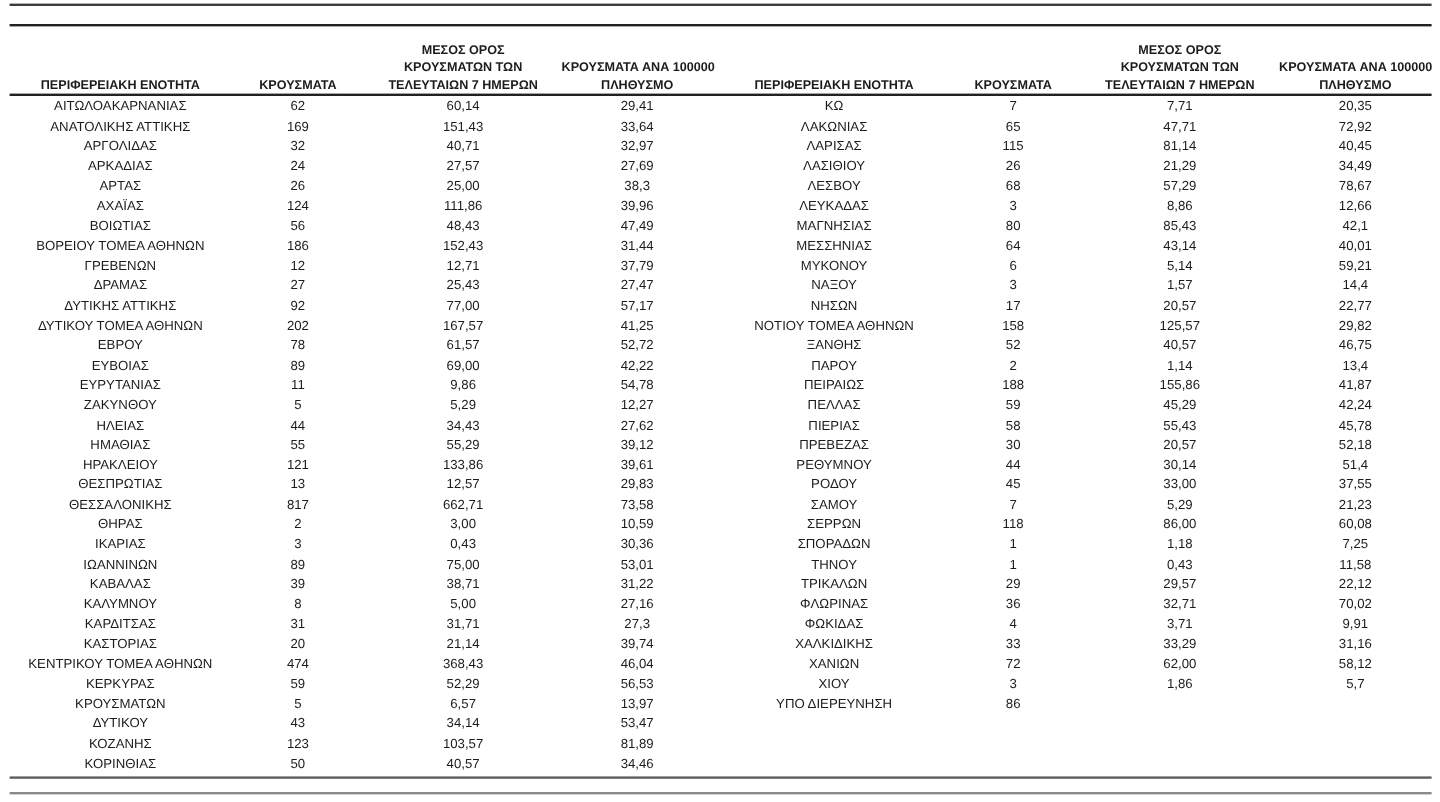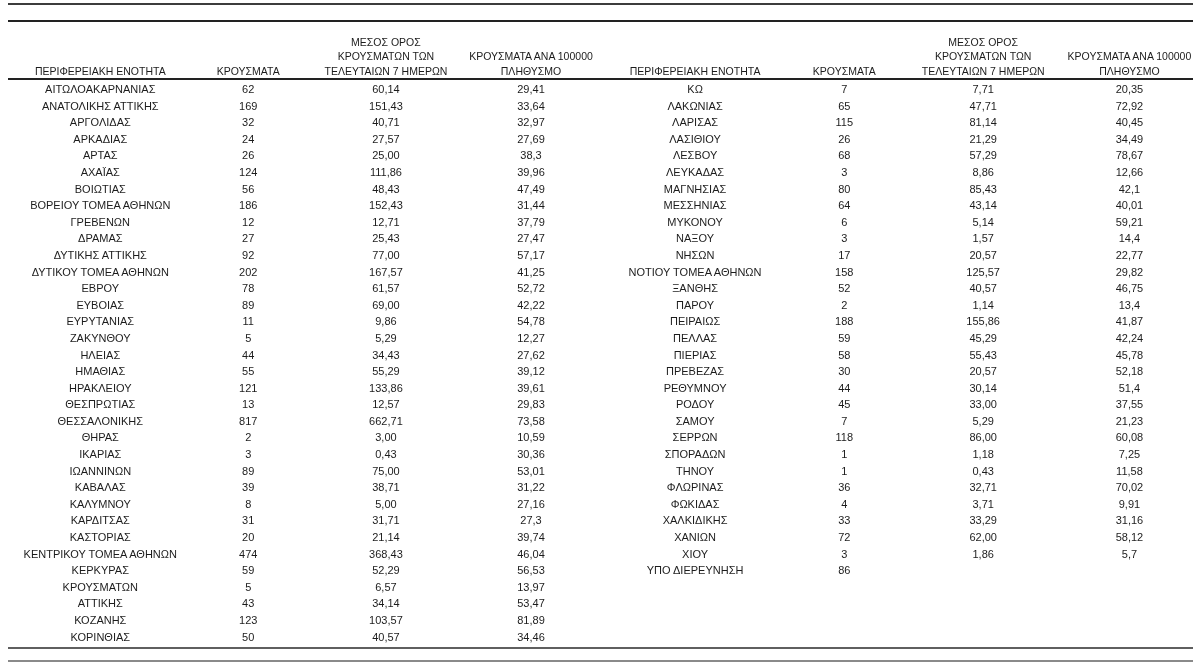--- a/index.html
+++ b/index.html
@@ -25,21 +25,21 @@
   table.cases-table.left{left:8px;width:586px;}
   table.cases-table.right{left:602px;width:591px;}
   col.c-region{width:31.5%;}
   col.c-cases{width:19%;}
   col.c-avg7{width:28%;}
   col.c-per100k{width:21.5%;}
   th{
     height:52px;
     vertical-align:bottom;
     text-align:center;
-    font-weight:normal;
+    font-weight:bold;
     font-size:10.5px;
     line-height:14.5px;
     white-space:pre;
     padding:0 0 3px 0;
     overflow:visible;
   }
   td{
     height:16.6px;
     line-height:16.6px;
     text-align:center;
@@ -255,21 +255,21 @@
           <td>52,29</td>
           <td>56,53</td>
         </tr>
         <tr>
           <td>ΚΡΟΥΣΜΑΤΩΝ</td>
           <td>5</td>
           <td>6,57</td>
           <td>13,97</td>
         </tr>
         <tr>
-          <td>ΑΤΤΙΚΗΣ</td>
+          <td>ΔΥΤΙΚΟΥ</td>
           <td>43</td>
           <td>34,14</td>
           <td>53,47</td>
         </tr>
         <tr>
           <td>ΚΟΖΑΝΗΣ</td>
           <td>123</td>
           <td>103,57</td>
           <td>81,89</td>
         </tr>
@@ -439,20 +439,26 @@
           <td>1,18</td>
           <td>7,25</td>
         </tr>
         <tr>
           <td>ΤΗΝΟΥ</td>
           <td>1</td>
           <td>0,43</td>
           <td>11,58</td>
         </tr>
         <tr>
+          <td>ΤΡΙΚΑΛΩΝ</td>
+          <td>29</td>
+          <td>29,57</td>
+          <td>22,12</td>
+        </tr>
+        <tr>
           <td>ΦΛΩΡΙΝΑΣ</td>
           <td>36</td>
           <td>32,71</td>
           <td>70,02</td>
         </tr>
         <tr>
           <td>ΦΩΚΙΔΑΣ</td>
           <td>4</td>
           <td>3,71</td>
           <td>9,91</td>

